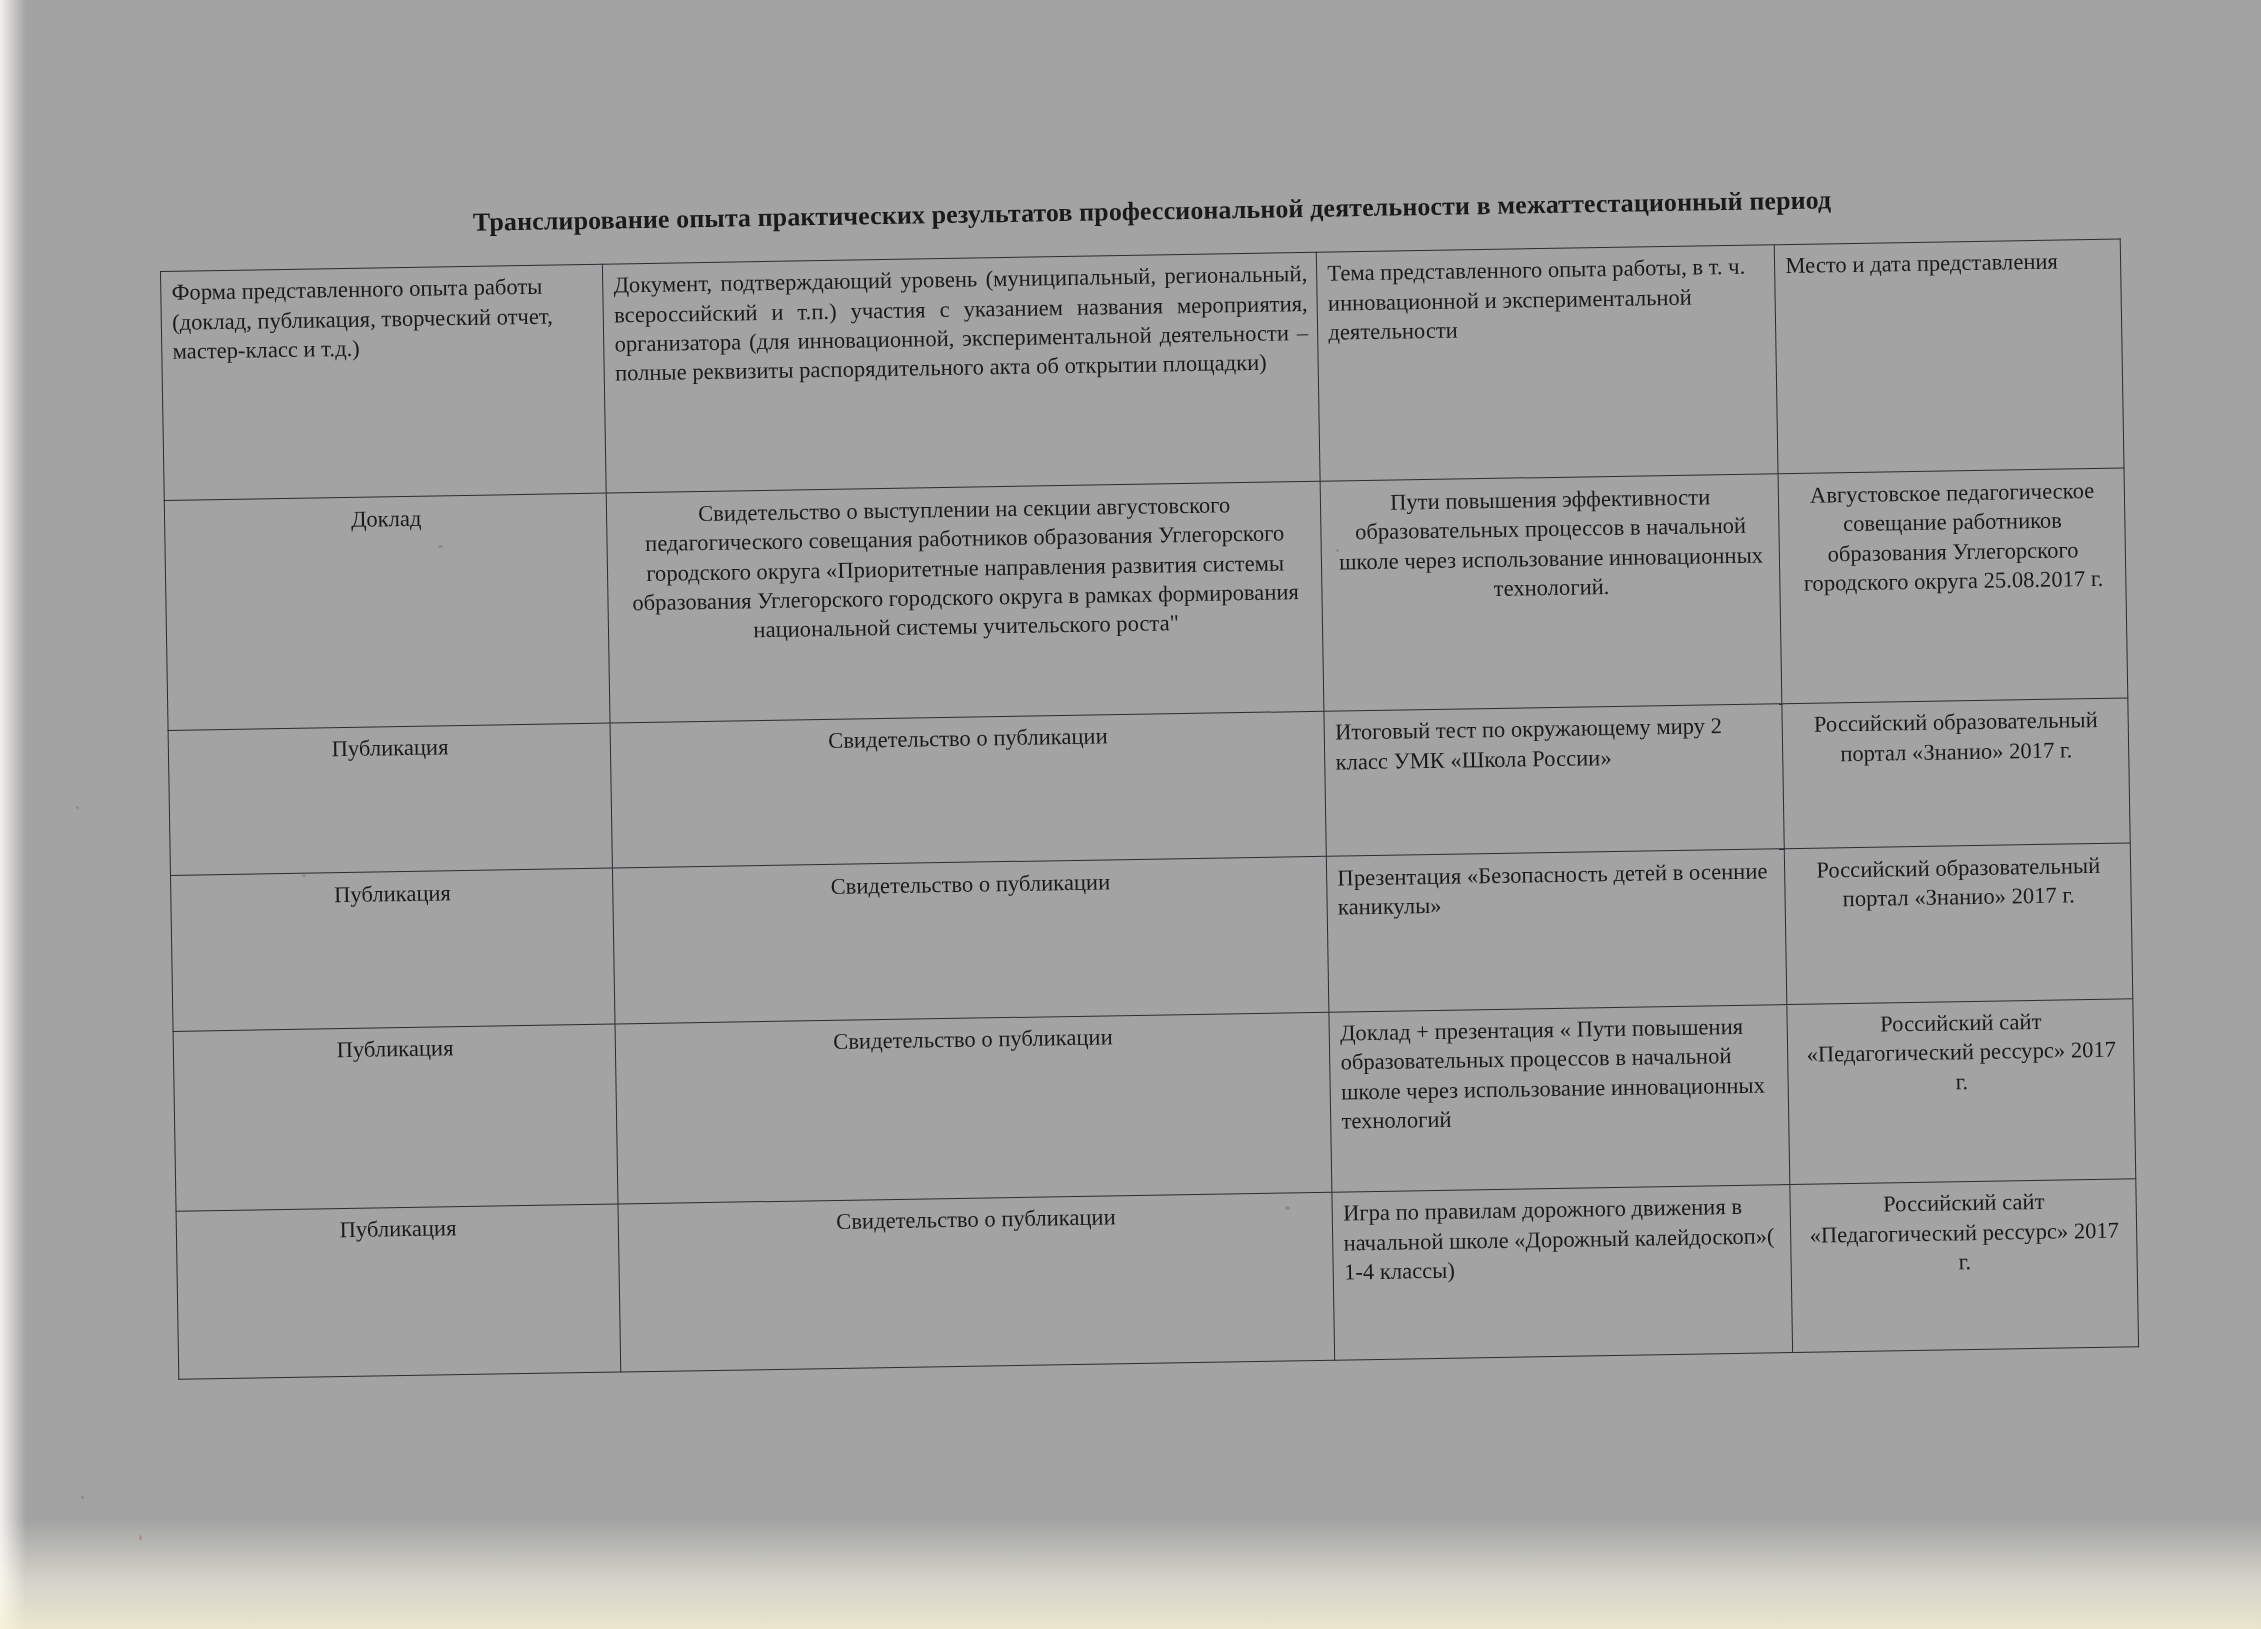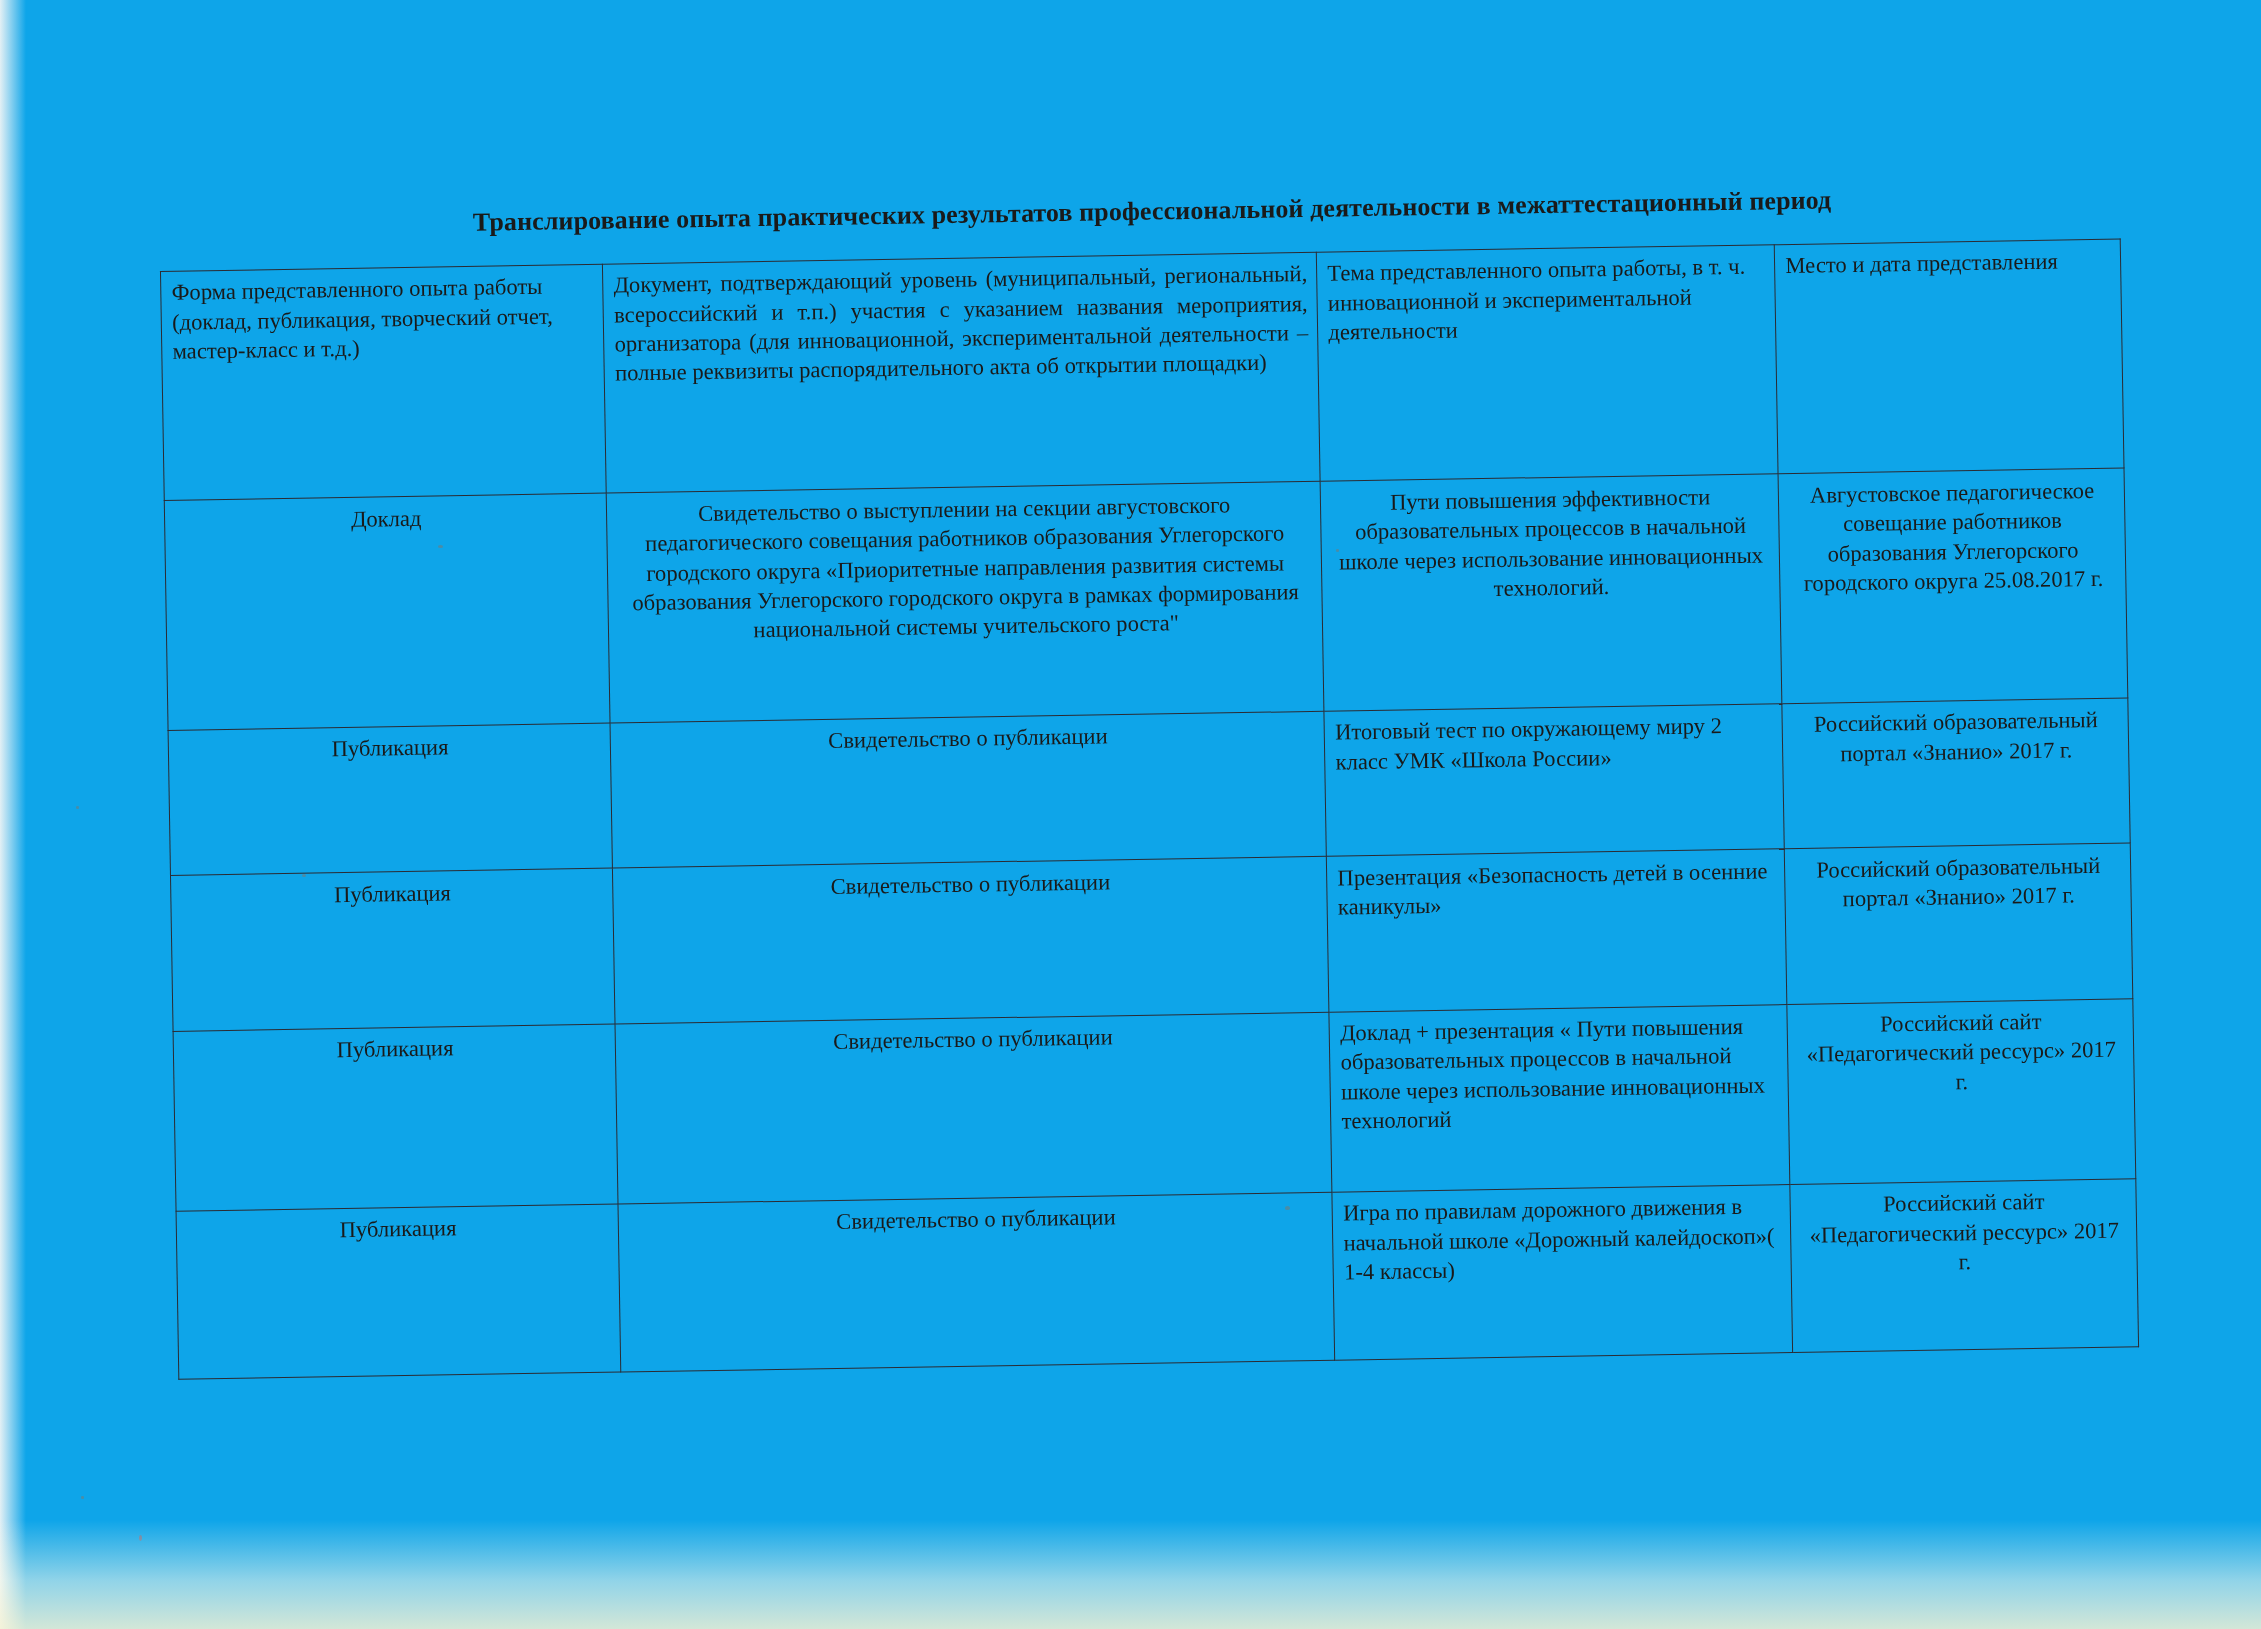--- a/index.html
+++ b/index.html
@@ -13,21 +13,21 @@
     position: relative;
     overflow: hidden;
     font-family: "Liberation Serif", "DejaVu Serif", serif;
     color: #1a1a1a;
   }
 
   
   #page-canvas {
     position: absolute;
     inset: 0;
-    background: #0ea5e9;
+    background: #a3a3a3;
   }
   #scan-tint-bottom {
     position: absolute;
     left: 0;
     right: 0;
     bottom: 0;
     height: 110px;
     background: linear-gradient(to bottom,
                 rgba(255,255,255,0) 0%,
                 rgba(252,250,232,0.55) 55%,

